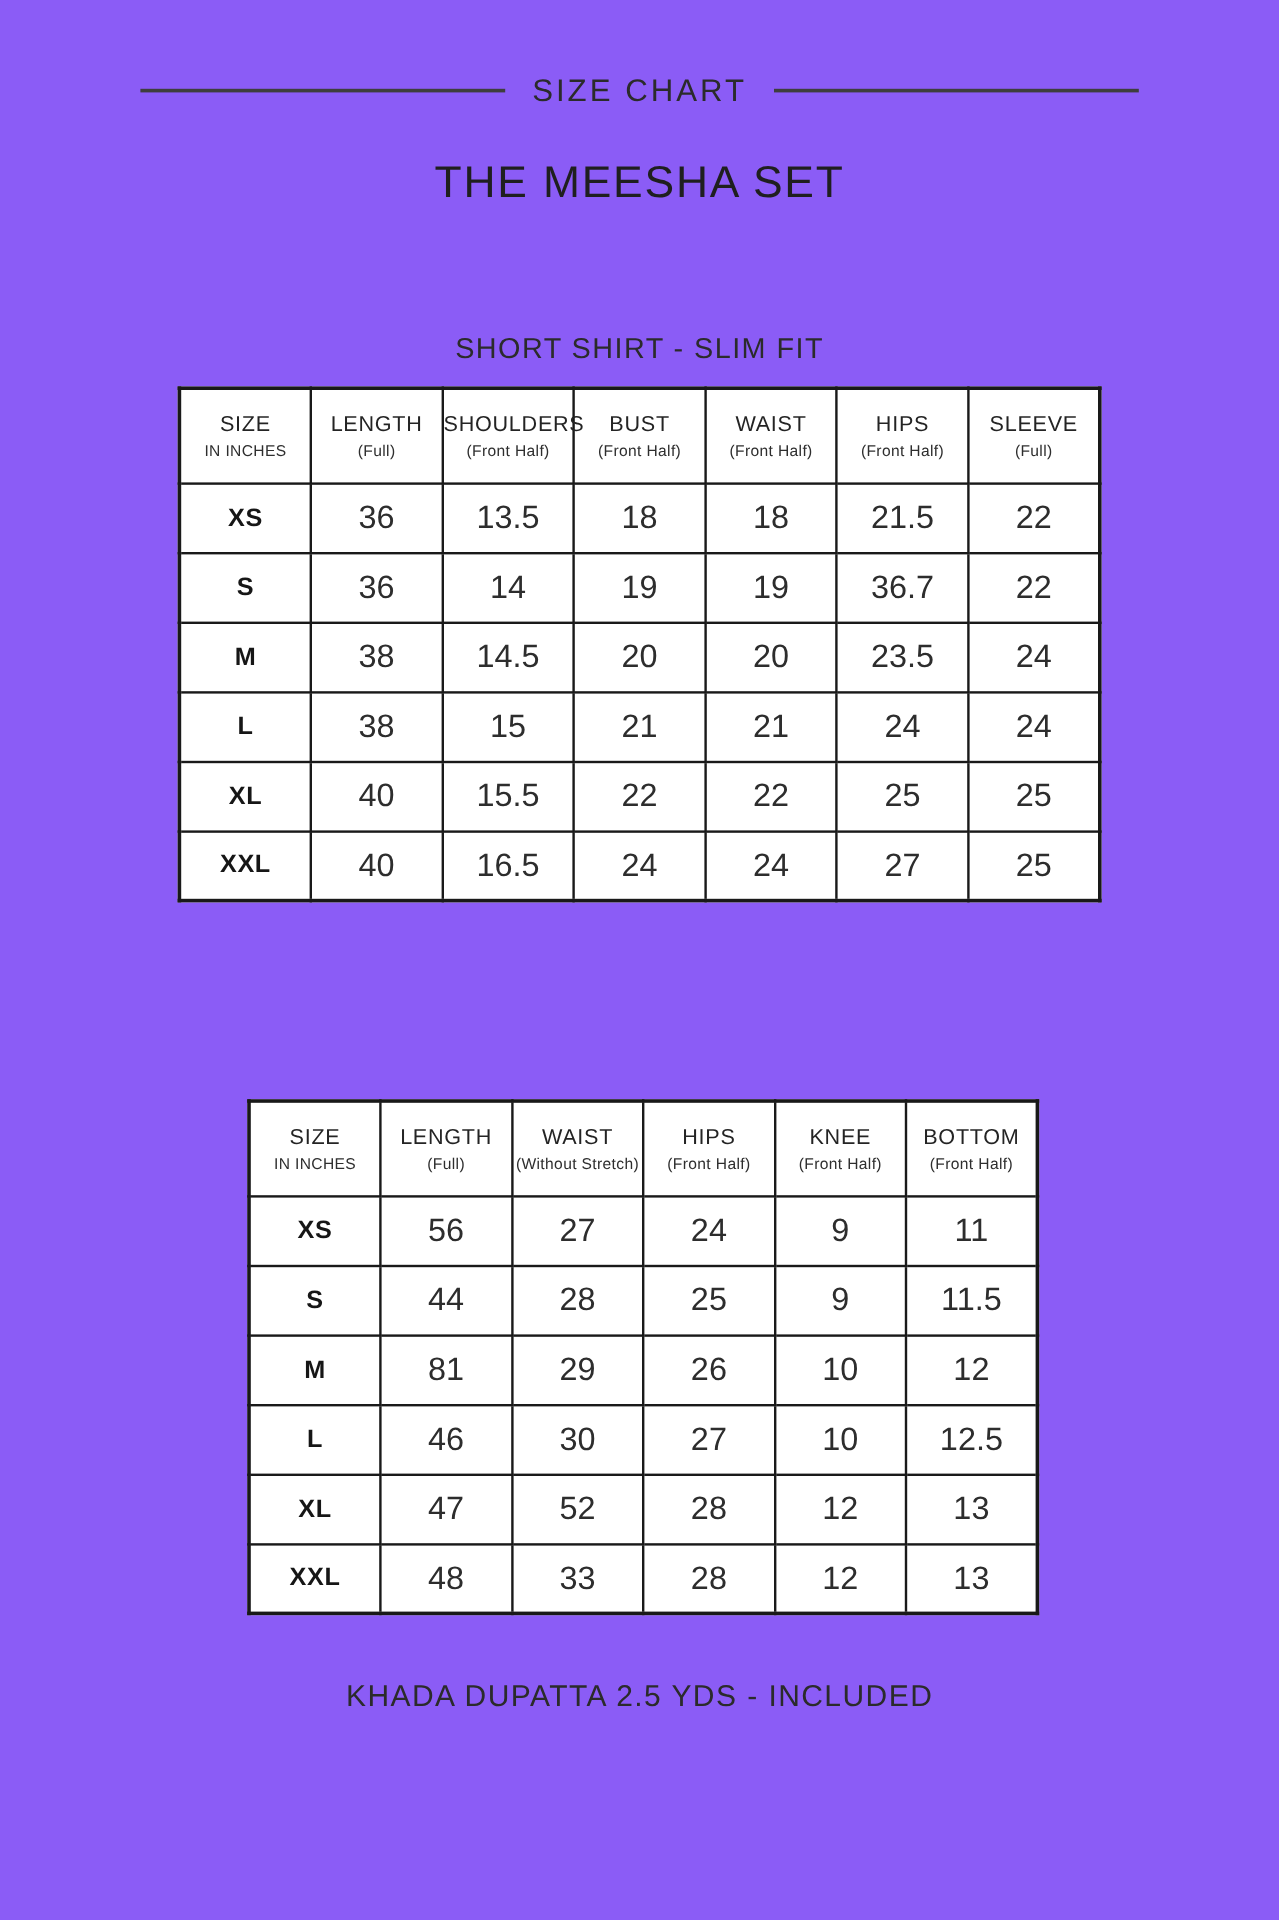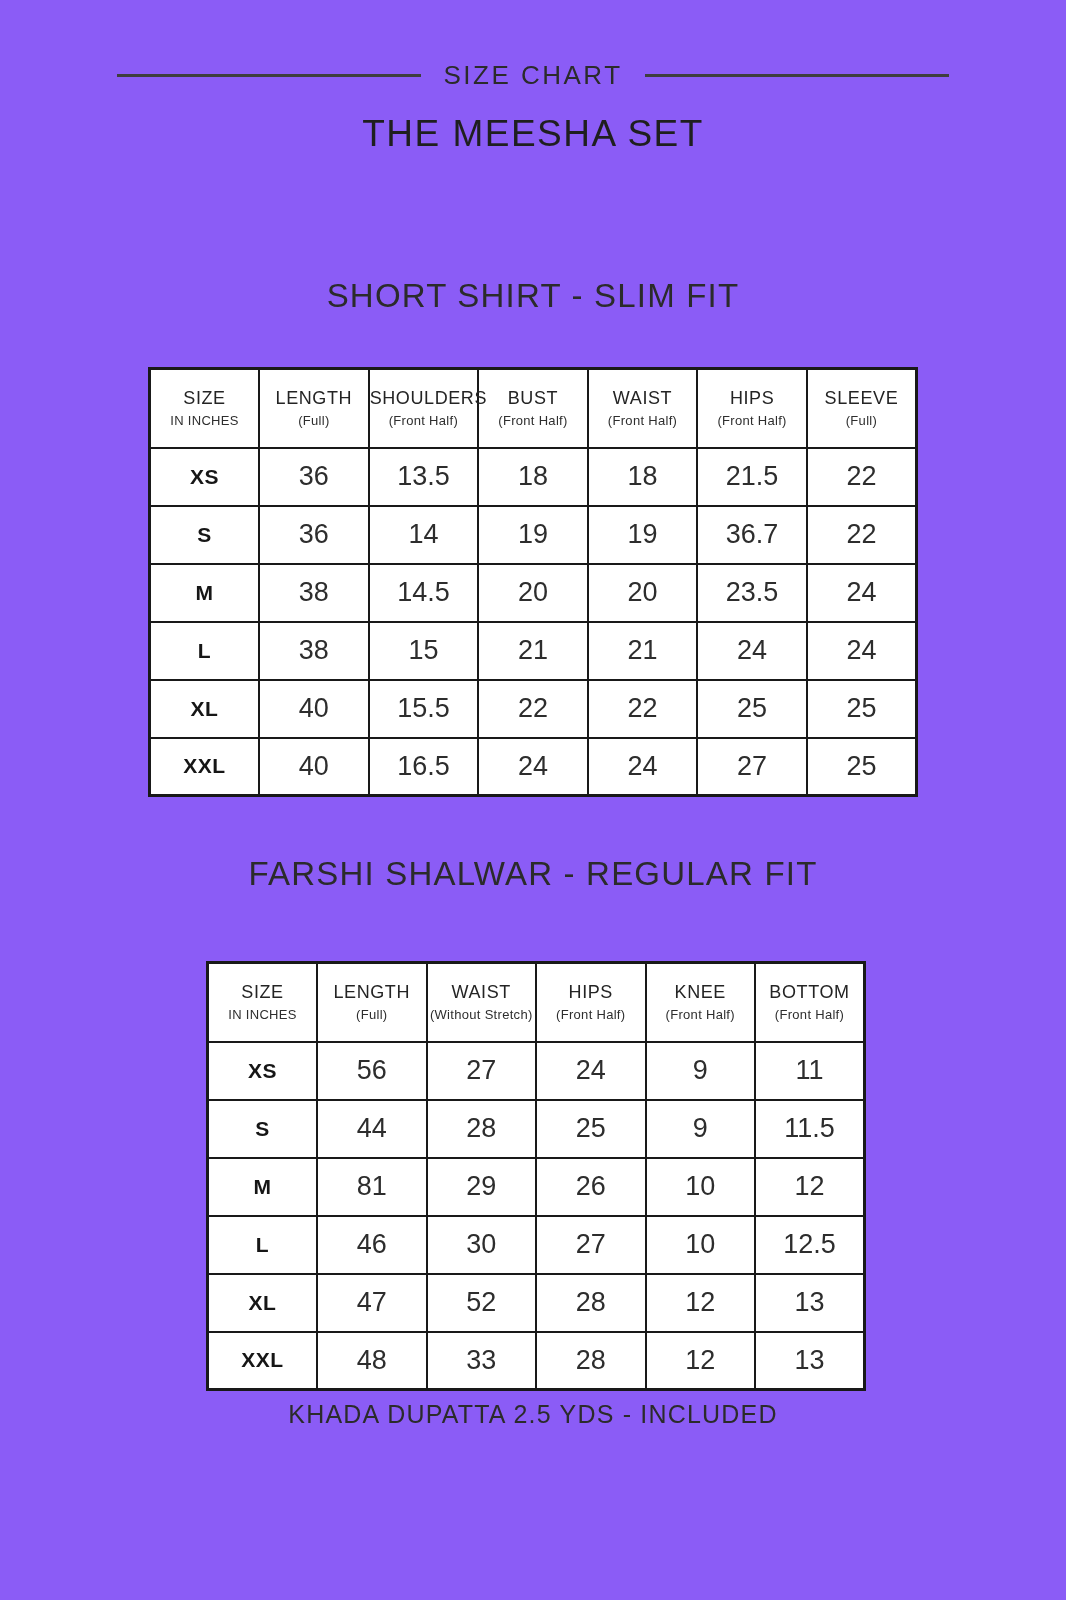--- a/index.html
+++ b/index.html
@@ -20,43 +20,42 @@
   }
   .rule { width: 304px; height: 3px; background: #3e3e3e; }
   .title {
     font-size: 26px;
     letter-spacing: 2.5px;
     color: #2b2b2b;
     white-space: nowrap;
   }
   .subtitle {
     position: absolute;
-    top: 113px; left: 0; width: 100%;
+    top: 131px; left: 0; width: 100%;
     text-align: center;
     font-size: 37px;
     letter-spacing: 1.5px;
     color: #1f1f1f;
   }
   .section-title {
     position: absolute;
     left: 0; width: 100%;
     text-align: center;
-    font-size: 33px;
+    font-size: 24px;
     letter-spacing: 1.2px;
     color: #2b2b2b;
   }
   .t1-title { top: 277px; }
   .t2-title { top: 855px; }
   .size-table {
     position: absolute;
     border-collapse: collapse;
     table-layout: fixed;
     border: 3px solid #191919;
     background: #ffffff;
-    margin-top: 45px;
   }
   .t1-table { top: 322px; left: 148px; width: 770px; }
   .t2-table { top: 916px; left: 206px; width: 660px; }
   .size-table th, .size-table td {
     border: 2px solid #191919;
     text-align: center;
     vertical-align: middle;
     padding: 0;
     overflow: visible;
   }
@@ -195,21 +194,20 @@
           <td class="value-cell">40</td>
           <td class="value-cell">16.5</td>
           <td class="value-cell">24</td>
           <td class="value-cell">24</td>
           <td class="value-cell">27</td>
           <td class="value-cell">25</td>
         </tr>
       </tbody>
   </table>
 
-  <div class="section-title t2-title">FARSHI SHALWAR - REGULAR FIT</div>
   <table class="size-table t2-table">
     <thead>
       <tr>
           <th>
             <div class="col-label">SIZE</div>
             <div class="col-sub">IN INCHES</div>
           </th>
           <th>
             <div class="col-label">LENGTH</div>
             <div class="col-sub">(Full)</div>

